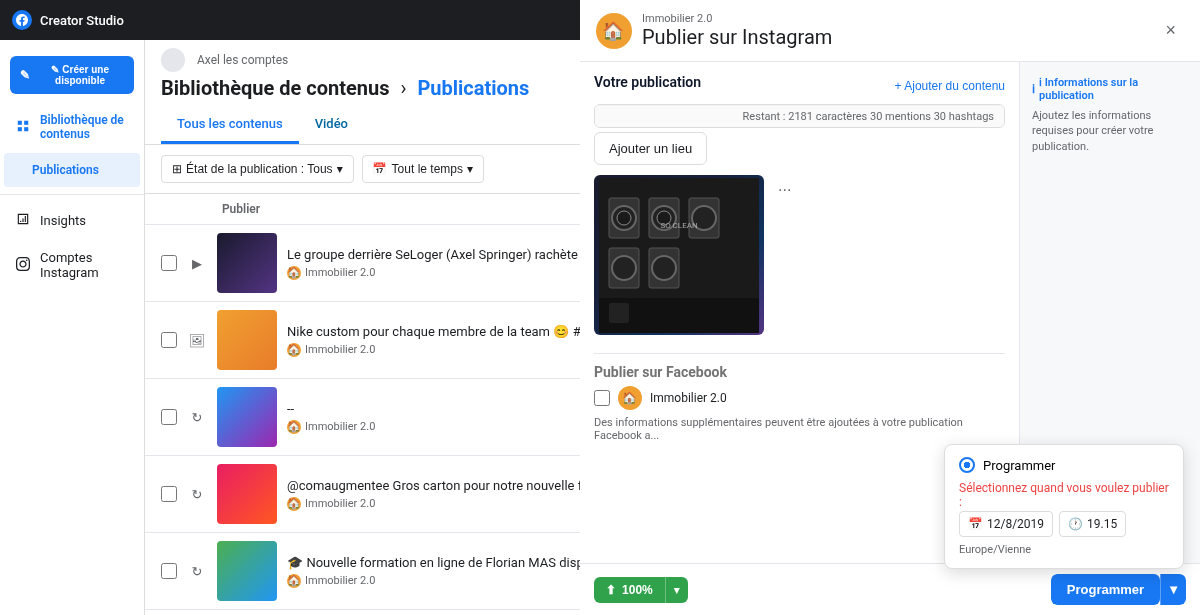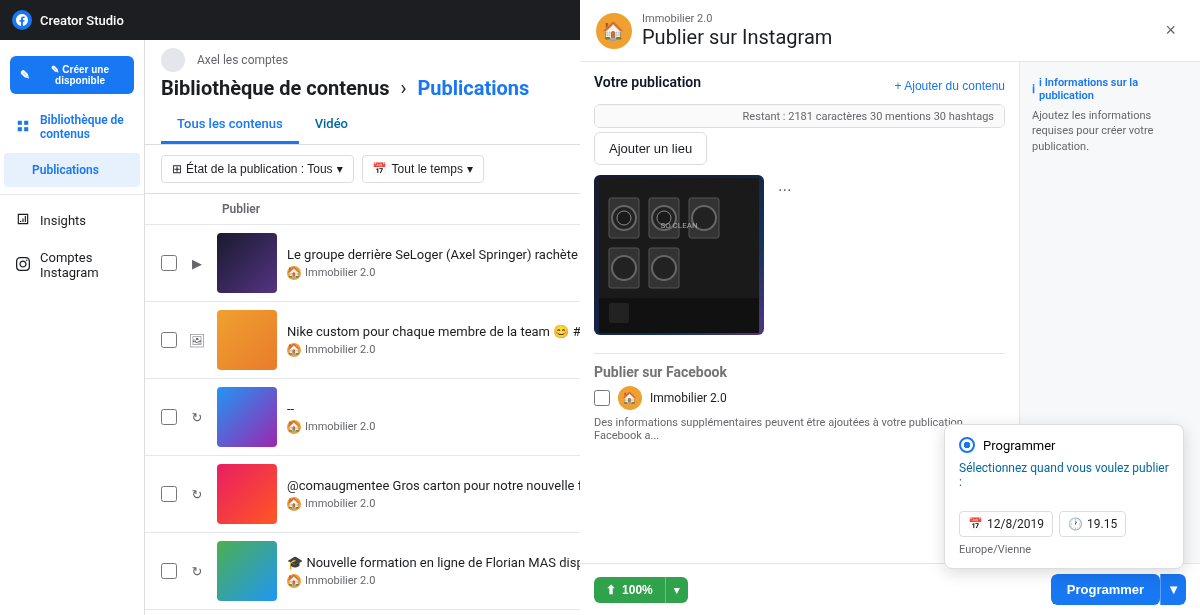--- a/index.html
+++ b/index.html
@@ -389,21 +389,21 @@
     .radio-circle {
       width: 16px; height: 16px;
       border: 2px solid #ddd;
       border-radius: 50%;
       flex-shrink: 0;
     }
     .radio-circle.selected {
       border-color: #1877f2;
       background: radial-gradient(circle, #1877f2 40%, white 40%);
     }
-    .schedule-label { font-size: 12px; color: #0369a1; margin-bottom: 22px; }
+    .schedule-label { font-size: 12px; color: #ef4444; margin-bottom: 2px; }
     .schedule-inputs {
       display: flex;
       gap: 6px;
     }
     .schedule-date-input, .schedule-time-input {
       border: 1px solid #ddd;
       border-radius: 4px;
       padding: 5px 8px;
       font-size: 12px;
       display: flex;

